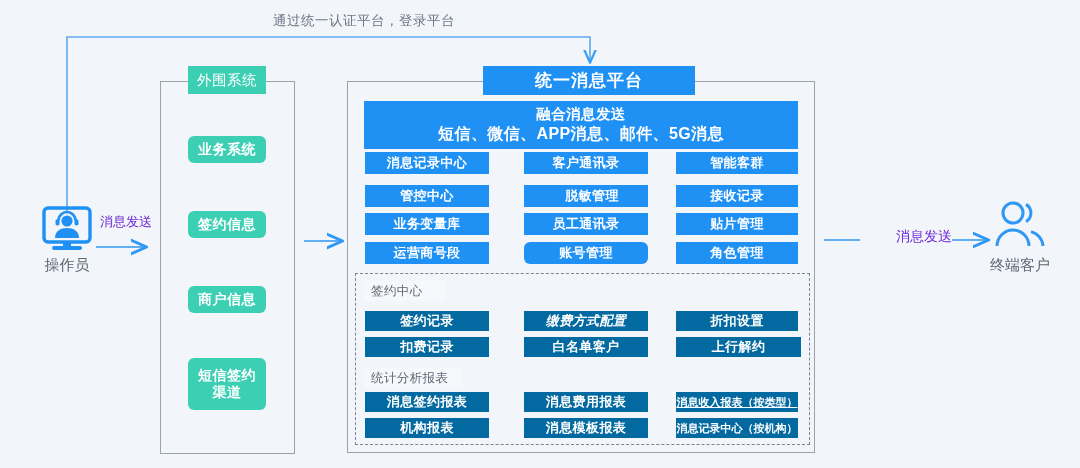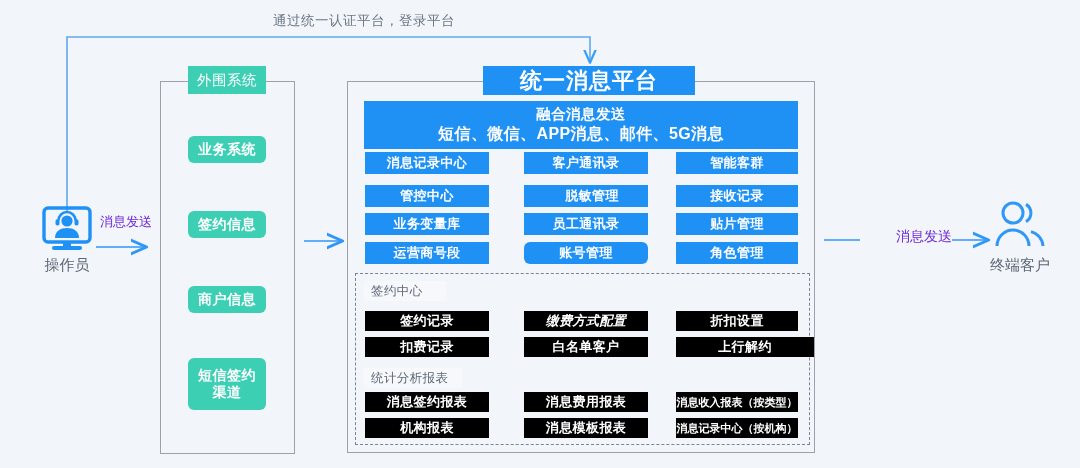--- a/index.html
+++ b/index.html
@@ -40,40 +40,40 @@
     background:#3ccfb4;color:#ffffff;border-radius:0;
     font-size:14.5px;font-weight:normal;letter-spacing:.5px;
   }
   .teal-chip{
     background:#3ccfb4;color:#fff;border-radius:6px;
     font-size:14px;font-weight:bold;letter-spacing:.5px;line-height:1.25;
   }
 
   
   .plat-title{
-    background:#1f91f5;color:#fff;font-size:22px;font-weight:bold;letter-spacing:1px;
+    background:#1f91f5;color:#fff;font-size:17px;font-weight:bold;letter-spacing:1px;
   }
   .banner{
     background:#1f91f5;color:#fff;font-weight:bold;line-height:1.28;
     font-size:15px;letter-spacing:.4px;
   }
   .banner .l1{font-size:14.5px;}
   .banner .l2{font-size:16px;}
   .blue-chip{
     background:#1f91f5;color:#fff;font-size:13px;font-weight:bold;letter-spacing:.4px;
   }
   .dashed-box{
     border:1.6px dashed #7b8494;background:transparent;
   }
   .group-tag{
     background:#f6f8fb;color:#5d6775;font-size:12.5px;letter-spacing:.4px;
     display:flex;align-items:center;padding-left:7px;
   }
   .slate-chip{
-    background:#000000;color:#fff;font-size:13px;font-weight:bold;letter-spacing:.4px;
+    background:#0369a1;color:#fff;font-size:13px;font-weight:bold;letter-spacing:.4px;
   }
   .slate-chip.sm{font-size:11px;letter-spacing:0;}
 </style>
 </head>
 <body>
 
 <div id="stage">
 
   <svg id="wires" viewBox="0 0 1080 468">
     <defs>
@@ -163,25 +163,25 @@
   <div class="abs dashed-box" style="left:355px;top:273px;width:455px;height:172px;"></div>
 
   <div class="abs group-tag" style="left:364px;top:281px;width:82px;height:20px;">签约中心</div>
 
   <div class="abs slate-chip ctr" style="left:365px;top:311px;width:124px;height:20px;">签约记录</div>
   <div class="abs slate-chip ctr" style="left:524px;top:311px;width:124px;height:20px;font-style:italic;">缴费方式配置</div>
   <div class="abs slate-chip ctr" style="left:676px;top:311px;width:122px;height:20px;">折扣设置</div>
 
   <div class="abs slate-chip ctr" style="left:365px;top:337px;width:124px;height:20px;">扣费记录</div>
   <div class="abs slate-chip ctr" style="left:524px;top:337px;width:124px;height:20px;">白名单客户</div>
-  <div class="abs slate-chip ctr" style="left:676px;top:337px;width:138px;height:20px;">上行解约</div>
+  <div class="abs slate-chip ctr" style="left:676px;top:337px;width:125px;height:20px;">上行解约</div>
 
   <div class="abs group-tag" style="left:364px;top:368px;width:98px;height:20px;">统计分析报表</div>
 
   <div class="abs slate-chip ctr" style="left:365px;top:392px;width:124px;height:20px;">消息签约报表</div>
   <div class="abs slate-chip ctr" style="left:524px;top:392px;width:124px;height:20px;">消息费用报表</div>
-  <div class="abs slate-chip sm ctr" style="left:676px;top:392px;width:122px;height:20px;">消息收入报表（按类型）</div>
+  <div class="abs slate-chip sm ctr" style="left:676px;top:392px;width:122px;height:20px;text-decoration:underline;">消息收入报表（按类型）</div>
 
   <div class="abs slate-chip ctr" style="left:365px;top:418px;width:124px;height:20px;">机构报表</div>
   <div class="abs slate-chip ctr" style="left:524px;top:418px;width:124px;height:20px;">消息模板报表</div>
   <div class="abs slate-chip sm ctr" style="left:676px;top:418px;width:122px;height:20px;">消息记录中心（按机构）</div>
 
 </div>
 
 </body></html>

